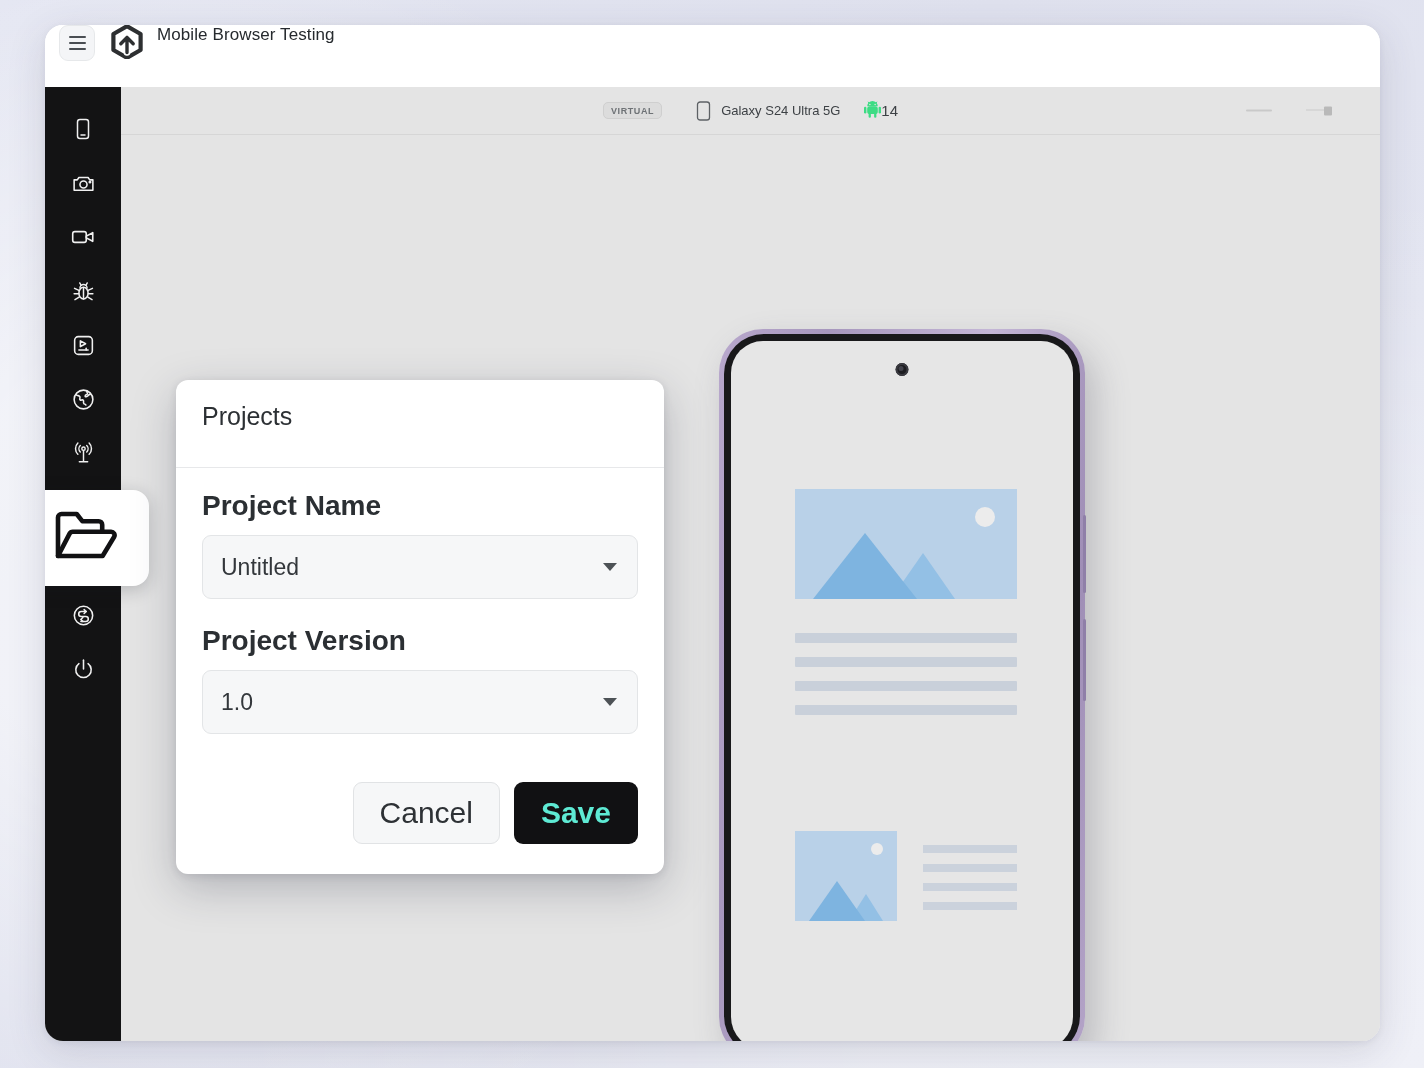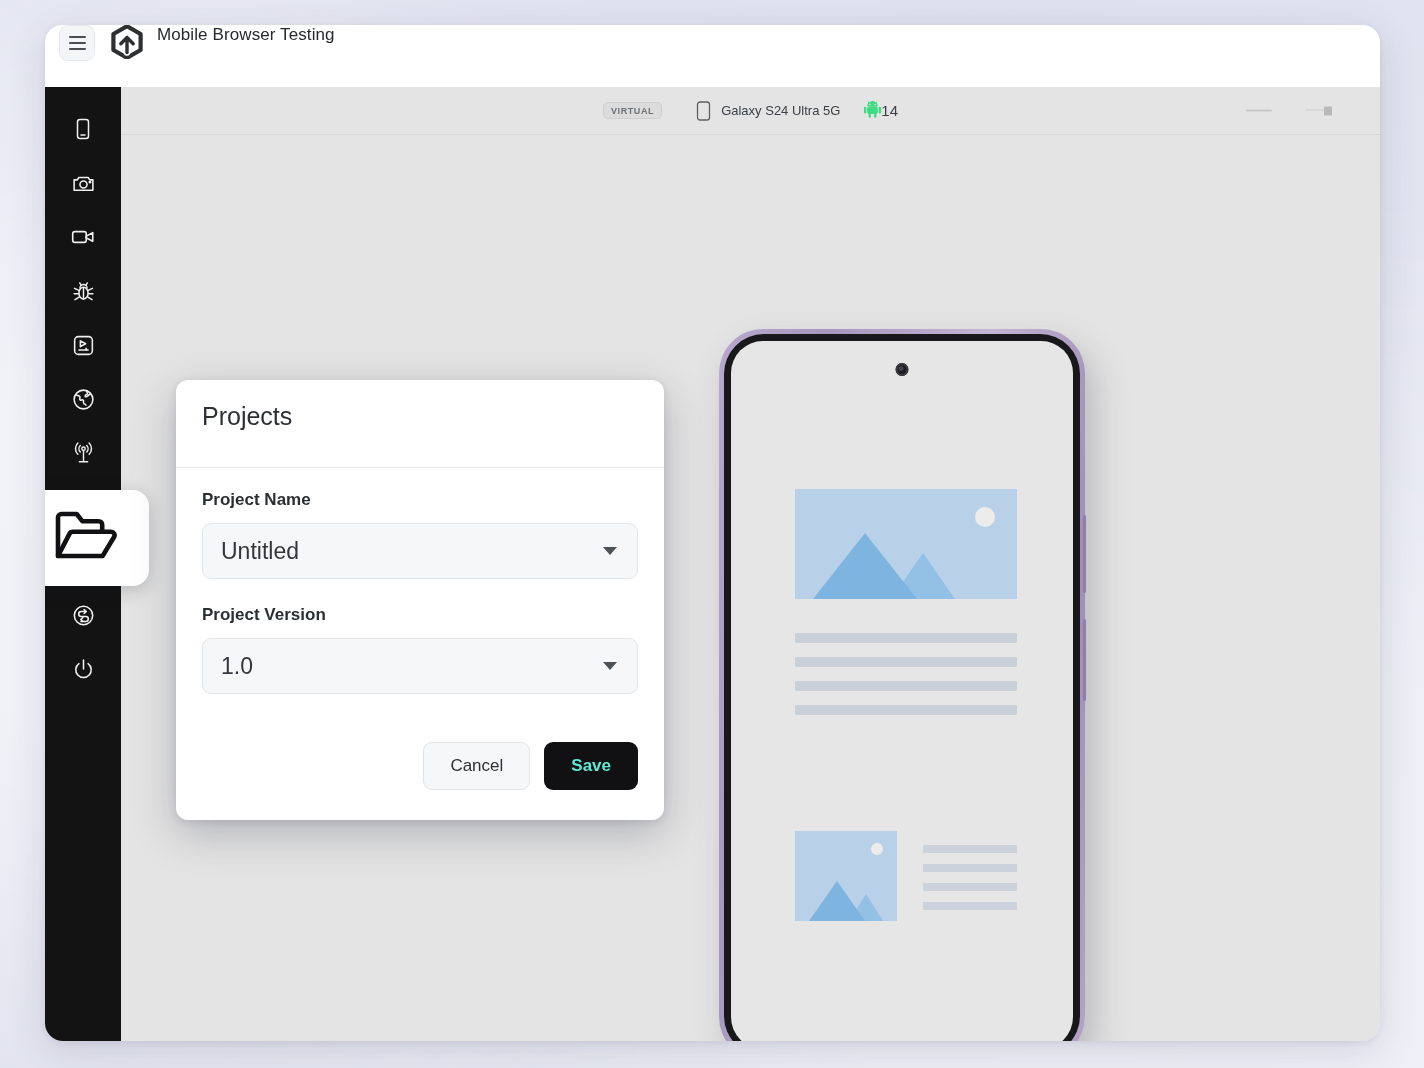--- a/index.html
+++ b/index.html
@@ -242,25 +242,25 @@
     z-index: 60;
     overflow: hidden;
   }
   .dialog-header {
     padding: 22px 26px 36px;
     border-bottom: 1px solid #e7e8ea;
   }
   .dialog-title { font-size: 25px; color: #2c3034; font-weight: 400; }
   .dialog-body { padding: 22px 26px 16px; }
   .field-label {
-    font-size: 17px; font-weight: 700; color: #2b2f33;
+    font-size: 28px; font-weight: 700; color: #2b2f33;
     margin-bottom: 13px;
   }
   .select-box {
-    height: 56px;
+    height: 64px;
     background: #f6f7f8;
     border: 1px solid #e3e5e7;
     border-radius: 9px;
     display: flex; align-items: center;
     padding: 0 18px;
     position: relative;
     cursor: pointer;
     margin-bottom: 26px;
   }
   .select-value { font-size: 23px; color: #33373b; }
@@ -272,21 +272,21 @@
     border-right: 7px solid transparent;
     border-top: 8px solid #4d5256;
   }
   .dialog-actions {
     display: flex; justify-content: flex-end;
     gap: 14px;
     padding: 6px 26px 30px;
   }
   .btn {
     border-radius: 9px;
-    font-size: 17px;
+    font-size: 30px;
     padding: 13px 26px;
     cursor: pointer;
     border: 1px solid transparent;
     font-family: "Liberation Sans", sans-serif;
   }
   .btn-cancel { background: #f6f7f8; border-color: #e1e3e5; color: #2d3135; }
   .btn-save { background: #111113; color: #5eead4; font-weight: 700; }
 </style>
 </head>
 <body>

